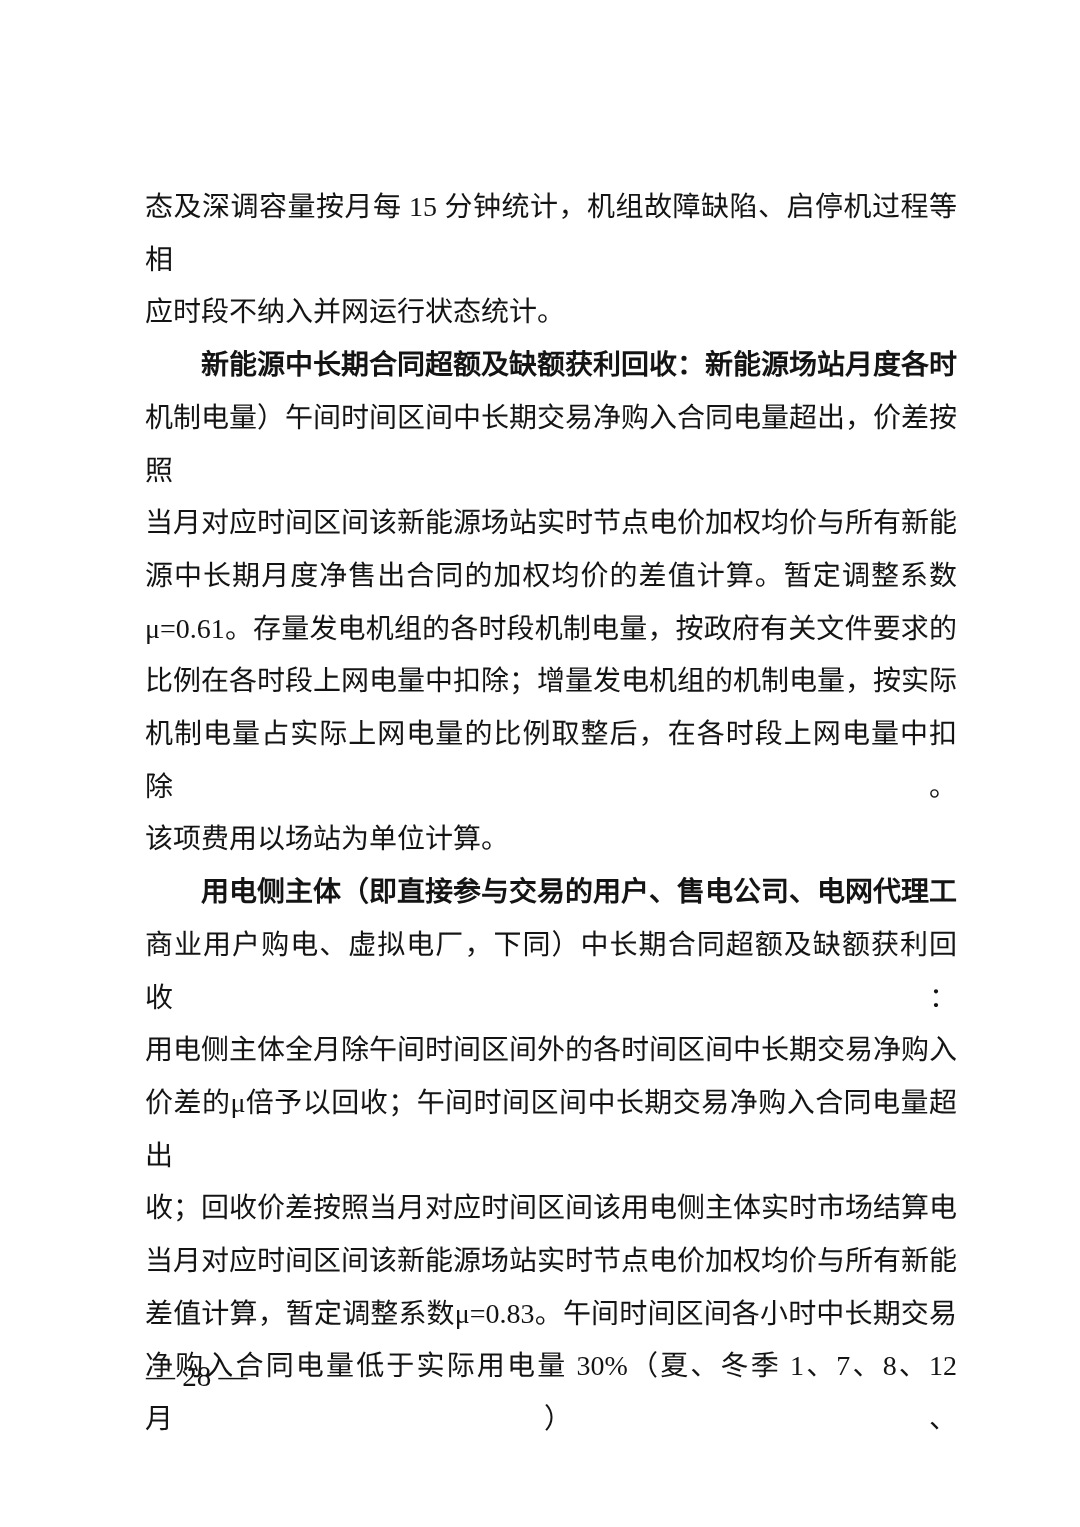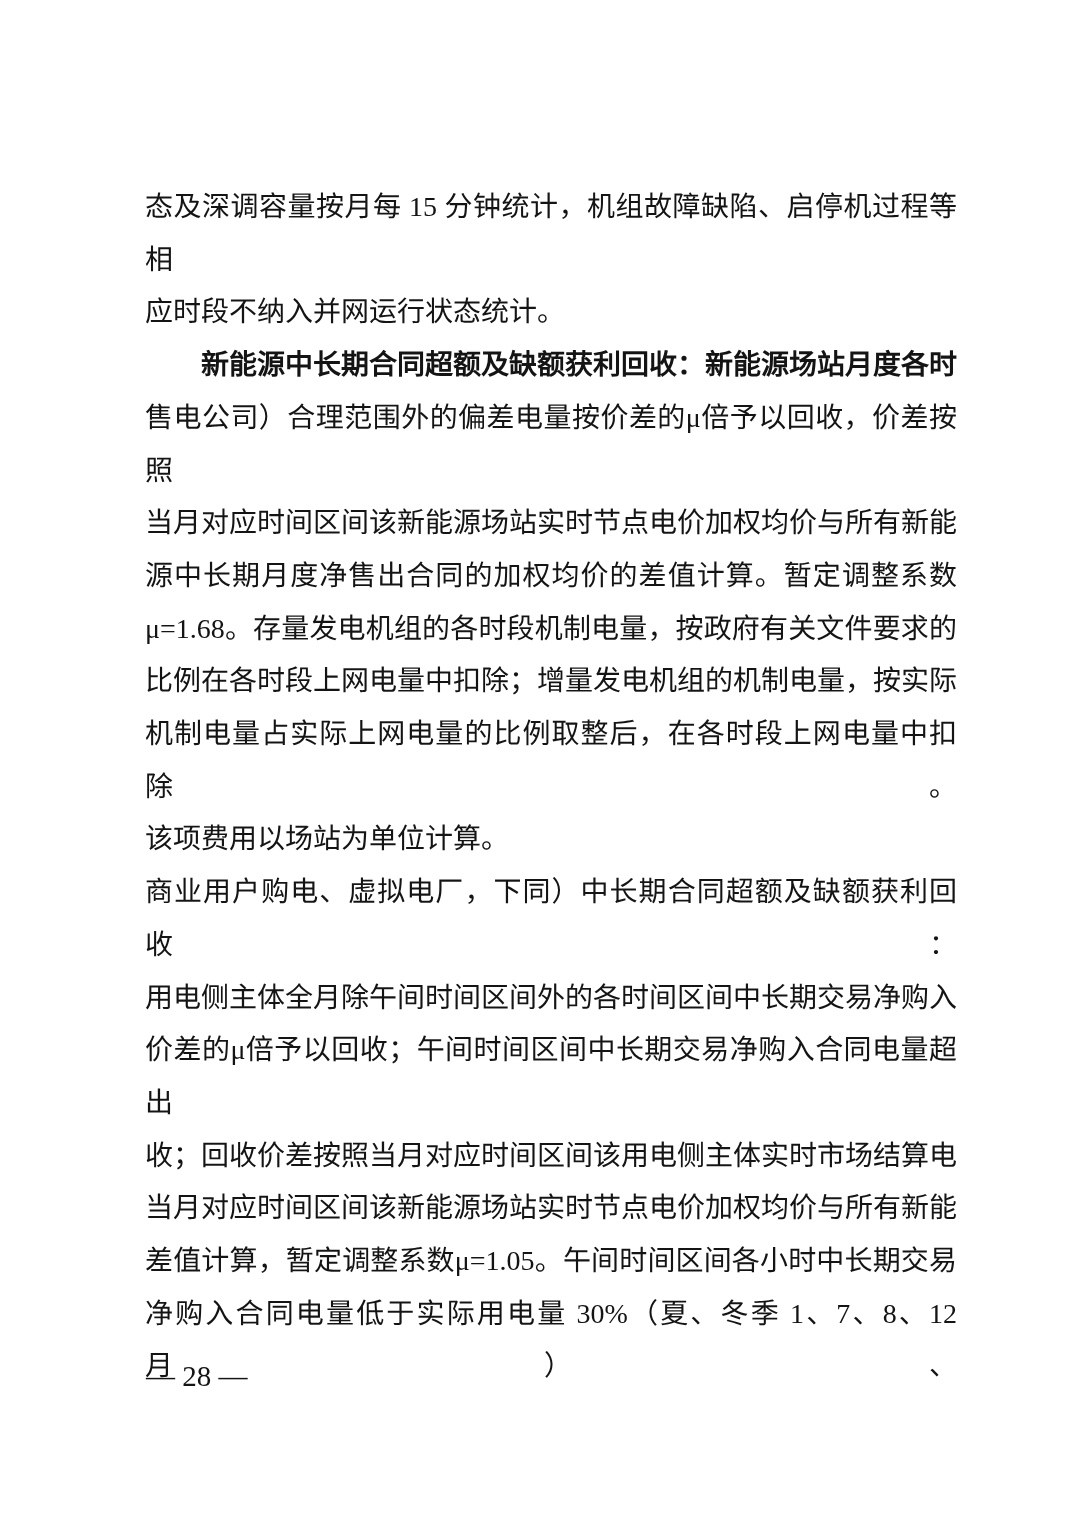--- a/index.html
+++ b/index.html
@@ -62,34 +62,35 @@
 <body>
 
 <div class="page">
   <div class="doc-body" id="doc-body">
       <div class="paragraph">
         <div class="line fill">态及深调容量按月每 15 分钟统计，机组故障缺陷、启停机过程等相</div>
         <div class="line">应时段不纳入并网运行状态统计。</div>
       </div>
       <div class="paragraph">
         <div class="line fill indent">新能源中长期合同超额及缺额获利回收：新能源场站月度各时</div>
-        <div class="line fill">售电公司）合理范围外的偏差电量按价差的μ倍予以回收，价差按照</div>
+        <div class="line fill">机制电量）午间时间区间中长期交易净购入合同电量超出，价差按照</div>
         <div class="line fill">当月对应时间区间该新能源场站实时节点电价加权均价与所有新能</div>
         <div class="line fill">源中长期月度净售出合同的加权均价的差值计算。暂定调整系数</div>
-        <div class="line fill">μ=1.68。存量发电机组的各时段机制电量，按政府有关文件要求的</div>
+        <div class="line fill">μ=0.61。存量发电机组的各时段机制电量，按政府有关文件要求的</div>
         <div class="line fill">比例在各时段上网电量中扣除；增量发电机组的机制电量，按实际</div>
         <div class="line fill">机制电量占实际上网电量的比例取整后，在各时段上网电量中扣除。</div>
         <div class="line">该项费用以场站为单位计算。</div>
       </div>
       <div class="paragraph">
+        <div class="line fill indent">用电侧主体（即直接参与交易的用户、售电公司、电网代理工</div>
         <div class="line fill">商业用户购电、虚拟电厂，下同）中长期合同超额及缺额获利回收：</div>
         <div class="line fill">用电侧主体全月除午间时间区间外的各时间区间中长期交易净购入</div>
         <div class="line fill">价差的μ倍予以回收；午间时间区间中长期交易净购入合同电量超出</div>
         <div class="line fill">收；回收价差按照当月对应时间区间该用电侧主体实时市场结算电</div>
         <div class="line fill">当月对应时间区间该新能源场站实时节点电价加权均价与所有新能</div>
-        <div class="line fill">差值计算，暂定调整系数μ=1.05。午间时间区间各小时中长期交易</div>
+        <div class="line fill">差值计算，暂定调整系数μ=0.83。午间时间区间各小时中长期交易</div>
         <div class="line fill">净购入合同电量低于实际用电量 30%（夏、冬季 1、7、8、12 月）、</div>
       </div>
     </div>
   <div class="footer">
     <span>— 28 —</span>
   </div>
 </div>
 
 </body></html>

